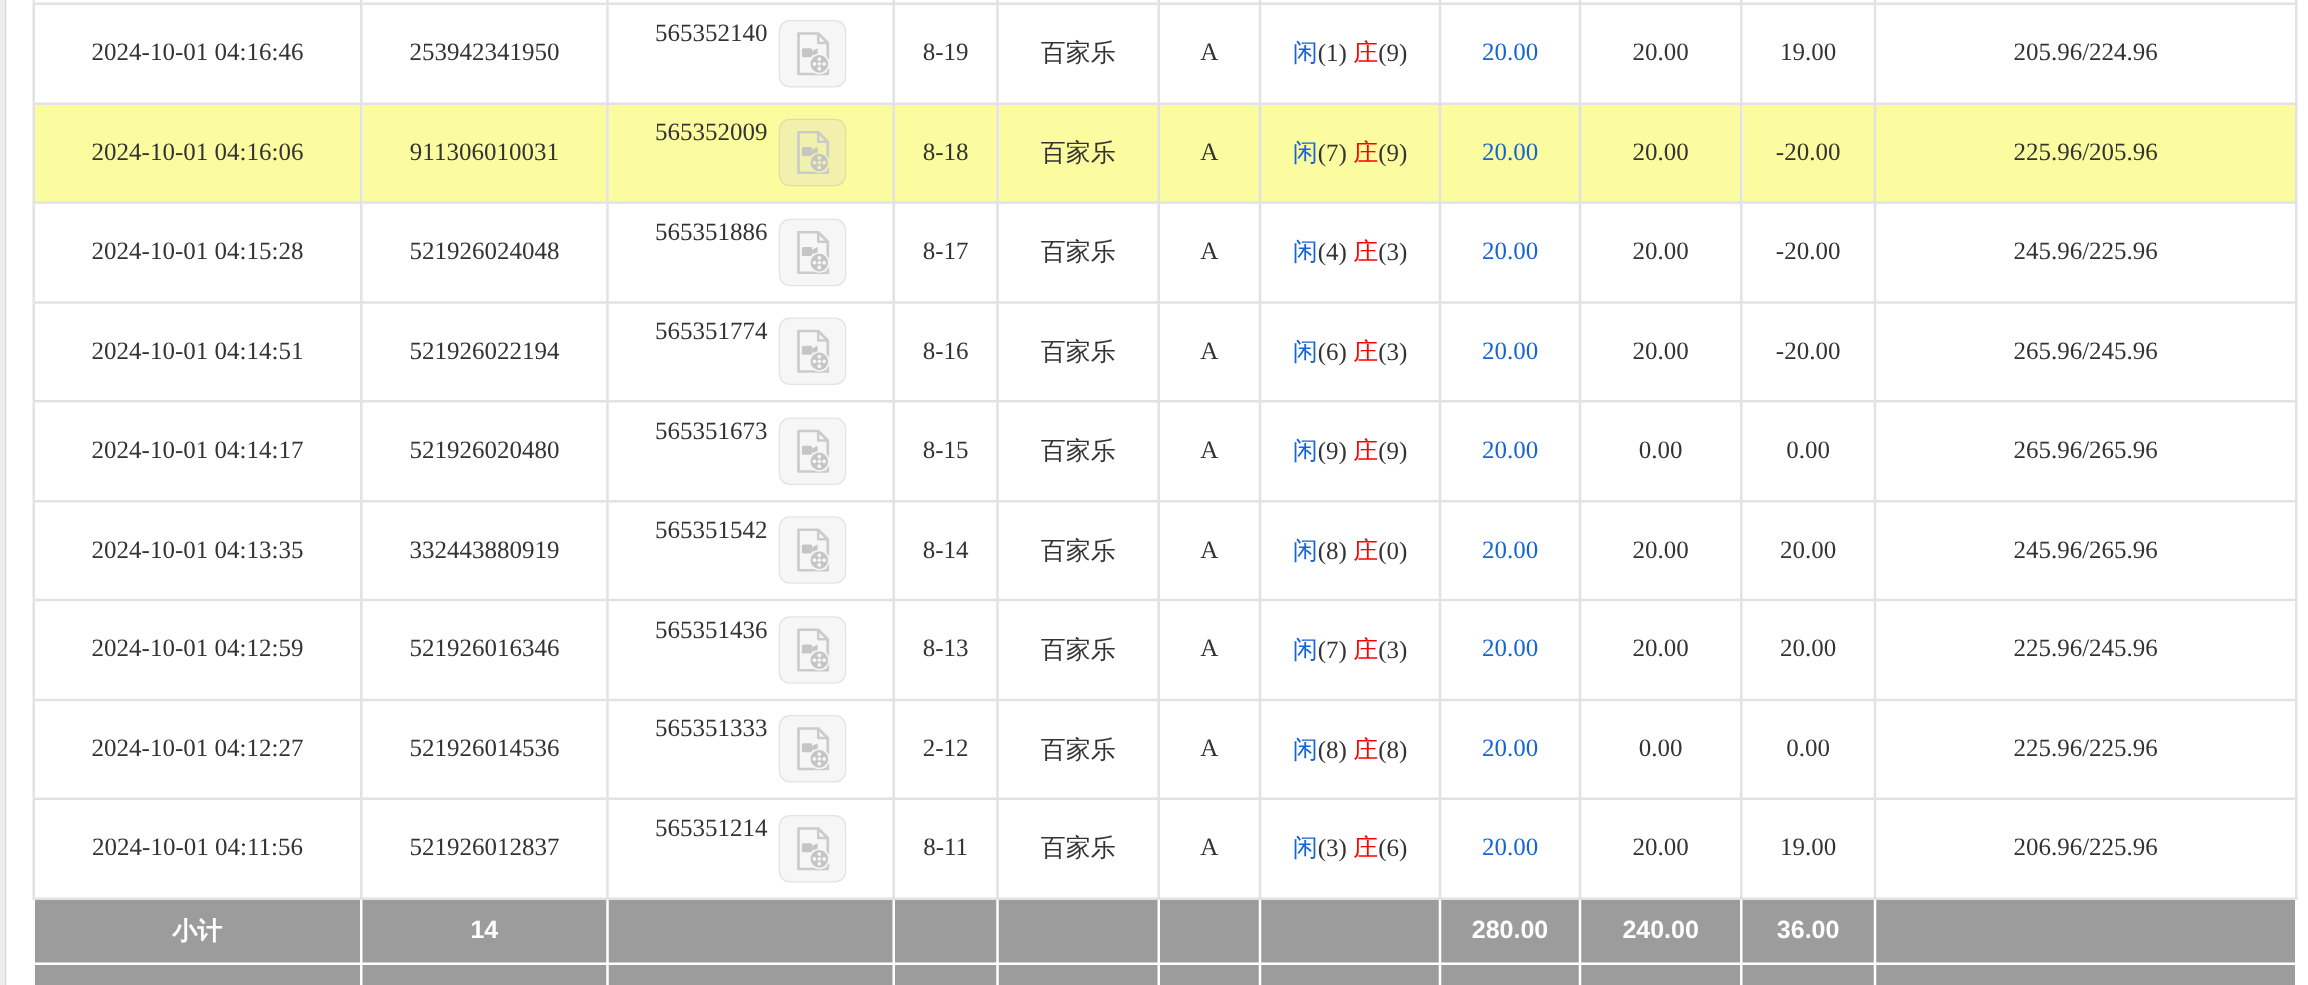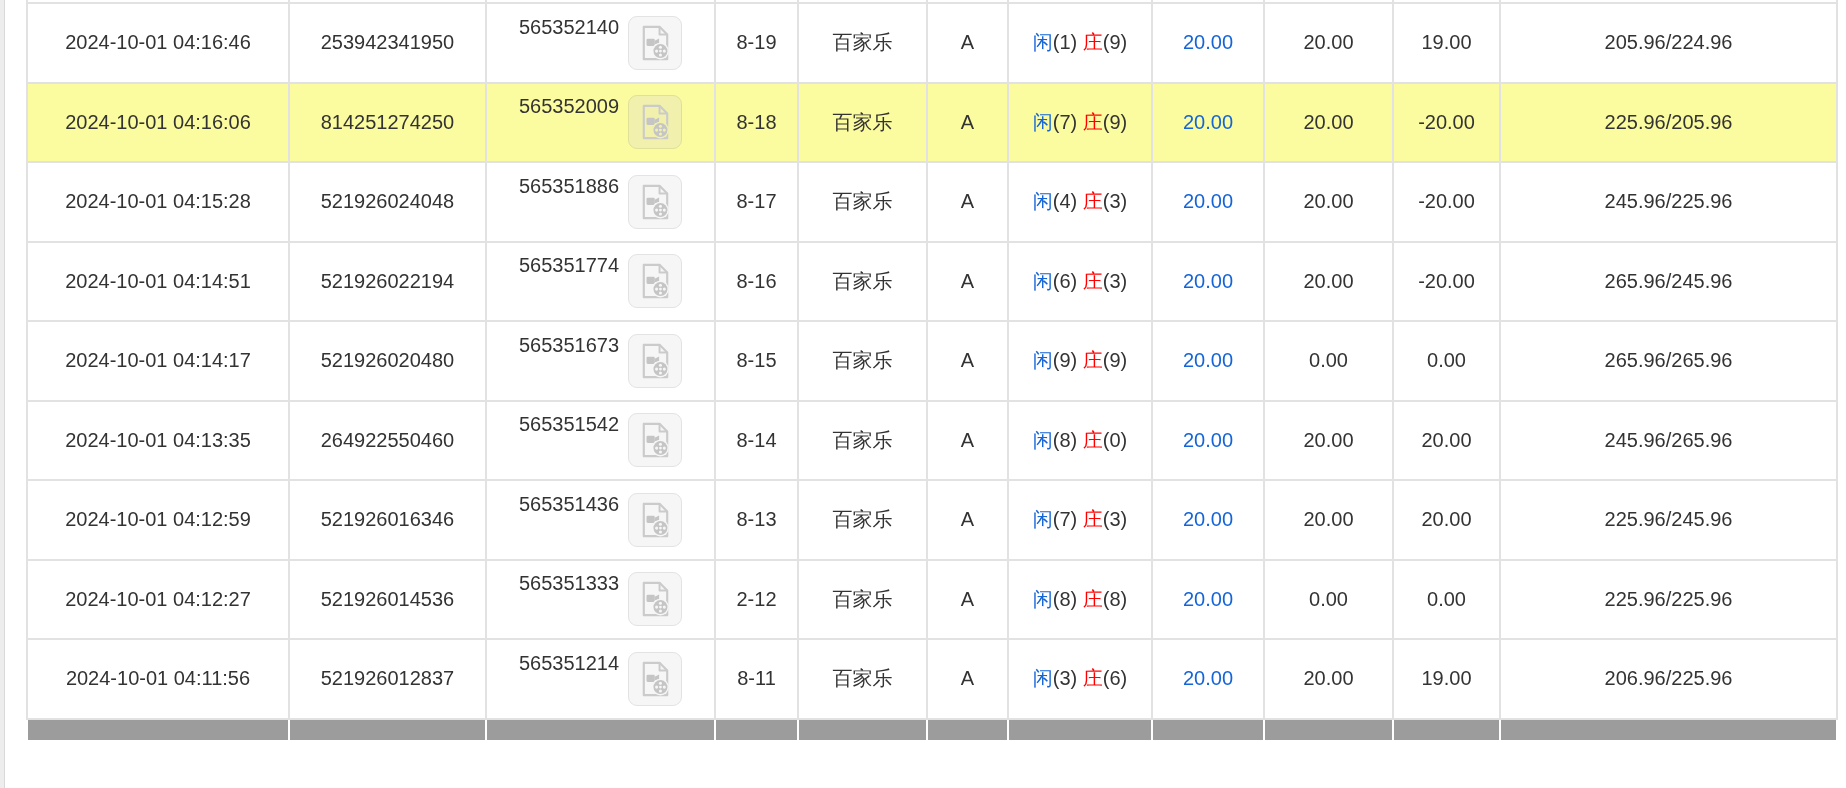--- a/index.html
+++ b/index.html
@@ -18,21 +18,21 @@
     width:1810px;table-layout:fixed;border-collapse:collapse;
     border-left:2px solid #e2e2e2;border-right:2px solid #e2e2e2;
   }
   tr.sliver td{height:2px;padding:0;border-bottom:2px solid #e2e2e2;border-right:2px solid #e2e2e2;background:#fff;}
   tr.data td{
     height:77.5px;padding:0;text-align:center;vertical-align:middle;
     font-size:20px;color:#333333;background:#ffffff;
     border-right:2px solid #e2e2e2;border-bottom:2px solid #e2e2e2;
     white-space:nowrap;overflow:hidden;
   }
-  tr.data{cursor:pointer;}
+  tr.data{cursor:pointer;font-family:Liberation Serif, serif;}
   tr.highlight td{background:#fbfb9f;margin-left:28px;}
   .blue{color:#1565d8;}
   .red{color:#ff0000;}
   .dark{color:#333333;}
   .bet-link{color:#1565d8;text-decoration:none;cursor:pointer;}
   .gid-flex{display:flex;justify-content:center;gap:9px;}
   .vbtn{
     display:inline-flex;align-items:center;justify-content:center;
     width:54px;height:54px;border-radius:9px;flex:0 0 auto;
     background:#f6f6f6;border:1px solid #e3e3e3;cursor:pointer;padding:0;
@@ -115,21 +115,21 @@
           <td>百家乐</td>
           <td>A</td>
           <td><span class="blue">闲</span><span class="dark">(1)</span> <span class="red">庄</span><span class="dark">(9)</span></td>
           <td><a class="bet-link">20.00</a></td>
           <td>20.00</td>
           <td>19.00</td>
           <td>205.96/224.96</td>
         </tr>
         <tr class="data highlight">
           <td>2024-10-01 04:16:06</td>
-          <td>814251274250</td>
+          <td>911306010031</td>
           <td>
             <div class="gid-flex">
               <span class="dark">565352009</span>
   <button class="vbtn" type="button">
     <svg viewBox="0 0 36 40" width="33" height="36" aria-hidden="true">
       <path d="M5 2 H22.5 L31 10.5 V38 H5 Z" fill="none" stroke="#cbcbcb" stroke-width="2.4" stroke-linejoin="round"></path>
       <path d="M22.5 2 V10.5 H31" fill="none" stroke="#cbcbcb" stroke-width="2.2" stroke-linejoin="round"></path>
       <rect x="8" y="15.2" width="9.2" height="8" rx="1.4" fill="#c5c5c5"></rect>
       <polygon points="17.2,17.6 22,15 22,23.4 17.2,20.8" fill="#c5c5c5"></polygon>
       <circle class="halo" cx="23.5" cy="29" r="9.3"></circle>
@@ -243,21 +243,21 @@
           <td>百家乐</td>
           <td>A</td>
           <td><span class="blue">闲</span><span class="dark">(9)</span> <span class="red">庄</span><span class="dark">(9)</span></td>
           <td><a class="bet-link">20.00</a></td>
           <td>0.00</td>
           <td>0.00</td>
           <td>265.96/265.96</td>
         </tr>
         <tr class="data">
           <td>2024-10-01 04:13:35</td>
-          <td>264922550460</td>
+          <td>332443880919</td>
           <td>
             <div class="gid-flex">
               <span class="dark">565351542</span>
   <button class="vbtn" type="button">
     <svg viewBox="0 0 36 40" width="33" height="36" aria-hidden="true">
       <path d="M5 2 H22.5 L31 10.5 V38 H5 Z" fill="none" stroke="#cbcbcb" stroke-width="2.4" stroke-linejoin="round"></path>
       <path d="M22.5 2 V10.5 H31" fill="none" stroke="#cbcbcb" stroke-width="2.2" stroke-linejoin="round"></path>
       <rect x="8" y="15.2" width="9.2" height="8" rx="1.4" fill="#c5c5c5"></rect>
       <polygon points="17.2,17.6 22,15 22,23.4 17.2,20.8" fill="#c5c5c5"></polygon>
       <circle class="halo" cx="23.5" cy="29" r="9.3"></circle>
@@ -369,20 +369,33 @@
           </td>
           <td>8-11</td>
           <td>百家乐</td>
           <td>A</td>
           <td><span class="blue">闲</span><span class="dark">(3)</span> <span class="red">庄</span><span class="dark">(6)</span></td>
           <td><a class="bet-link">20.00</a></td>
           <td>20.00</td>
           <td>19.00</td>
           <td>206.96/225.96</td>
         </tr>
+        <tr class="subtotal">
+        <td>小计</td>
+        <td>14</td>
+        <td></td>
+        <td></td>
+        <td></td>
+        <td></td>
+        <td></td>
+        <td>280.00</td>
+        <td>240.00</td>
+        <td>36.00</td>
+        <td></td>
+      </tr>
       <tr class="totalpart">
         <td></td>
           <td></td>
           <td></td>
           <td></td>
           <td></td>
           <td></td>
           <td></td>
           <td></td>
           <td></td>

